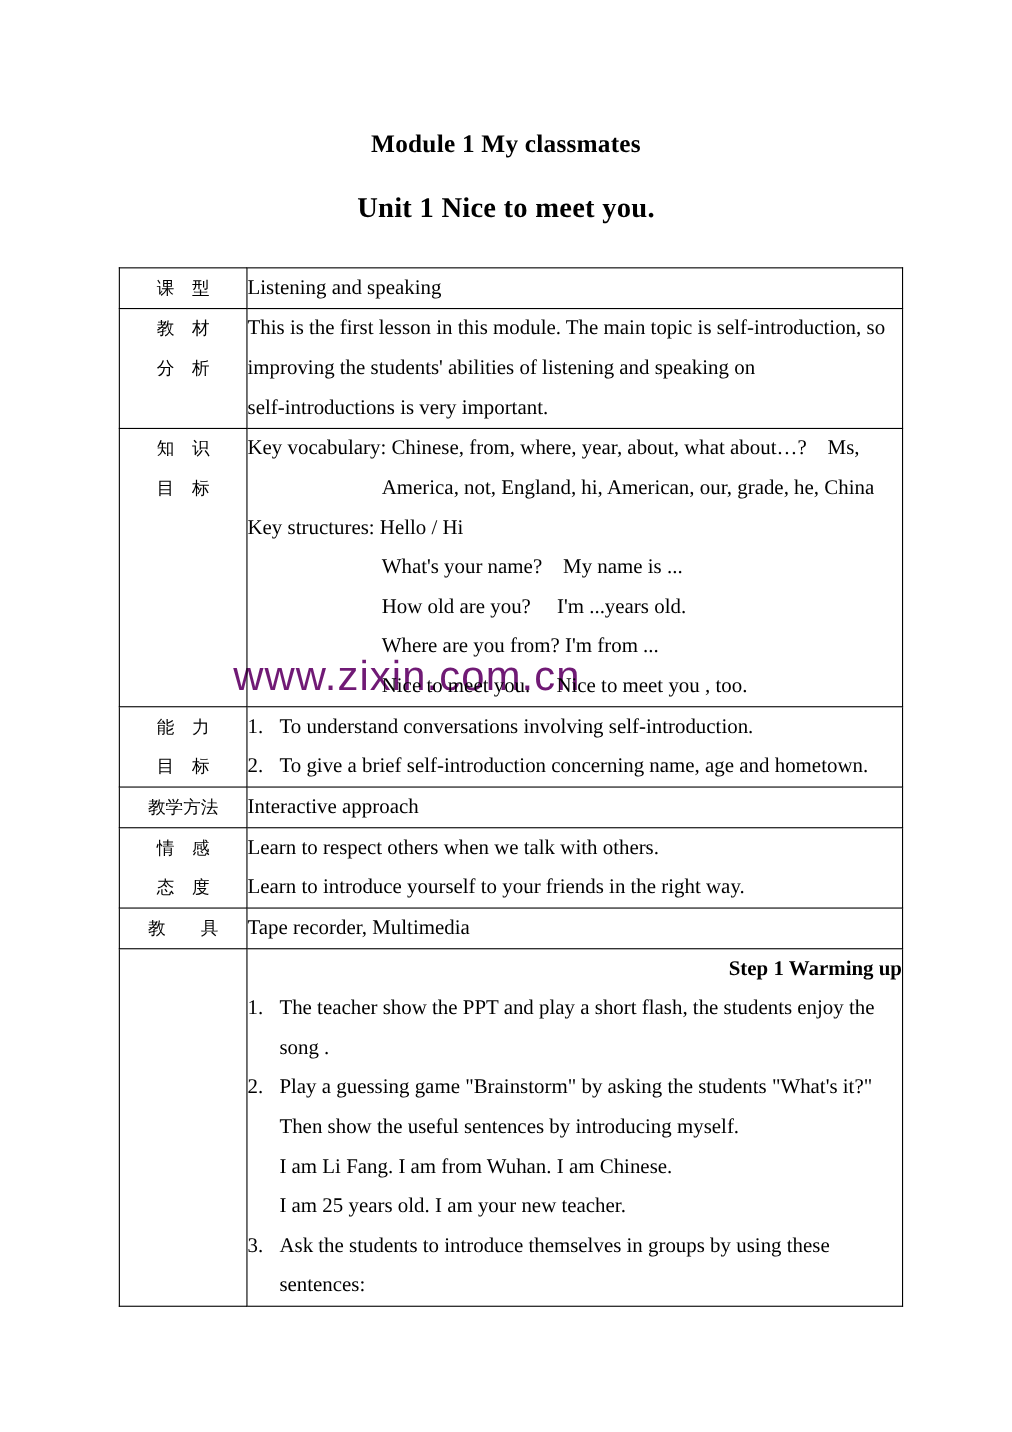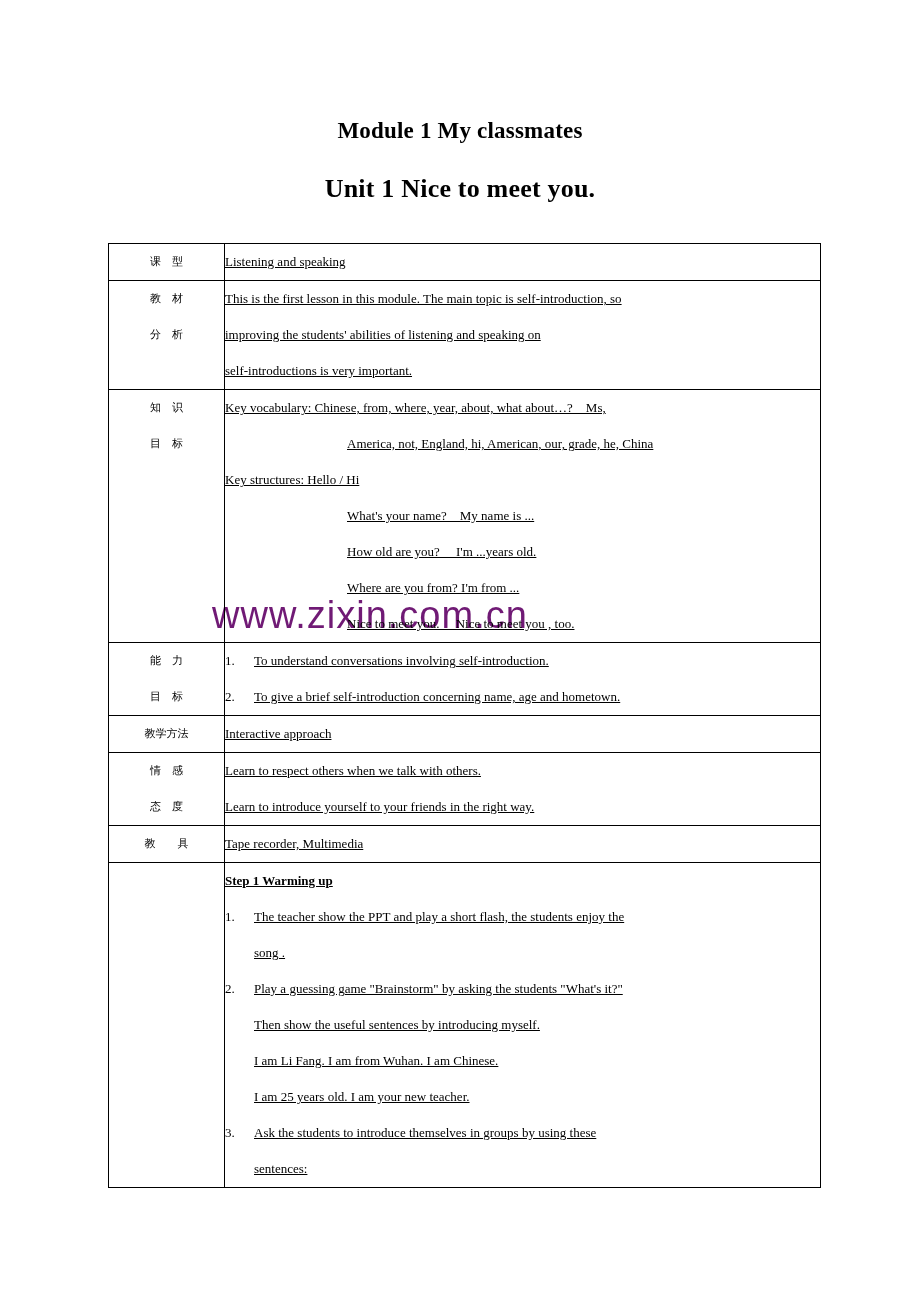--- a/index.html
+++ b/index.html
@@ -77,44 +77,43 @@
     border: 1px solid #000000;
     vertical-align: top;
     background: transparent;
     padding: 0;
   }
   .col-label { width: 116px; }
   .col-body  { width: 596px; }
 
   .label-cell {
     text-align: center;
-    font-size: 11px;
+    font-size: 16px;
     line-height: 36px;
     padding: 7px 0 7px 0;
     font-family: "DejaVu Sans", "Liberation Sans", sans-serif;
     letter-spacing: 0px;
   }
   .label-cell .lab-line {
     display: block;
     white-space: pre;
   }
 
   .body-cell {
-    font-size: 13px;
+    font-size: 19px;
     line-height: 36px;
     padding: 6px 8px 6px 10px;
-    text-decoration: underline;
   }
   .body-cell .ln {
     display: block;
     white-space: pre-wrap;
   }
   .body-cell .ln.indent-big   { padding-left: 122px; }
   .body-cell .ln.indent-mid   { padding-left: 122px; }
-  .body-cell .bold { font-weight: bold; }
+  .body-cell .bold { font-weight: bold; text-align: right; }
 
   
   .numlist { display: block; }
   .numitem {
     display: block;
     position: relative;
     padding-left: 29px;
   }
   .numitem .num {
     position: absolute;

